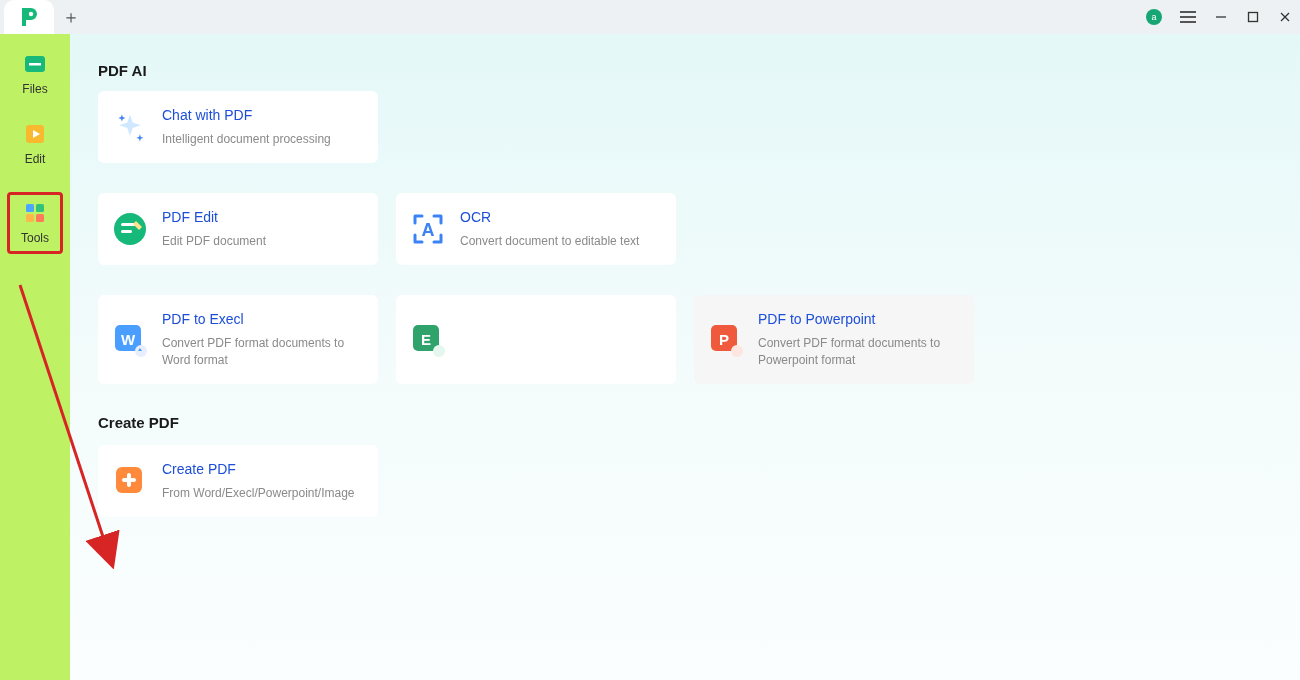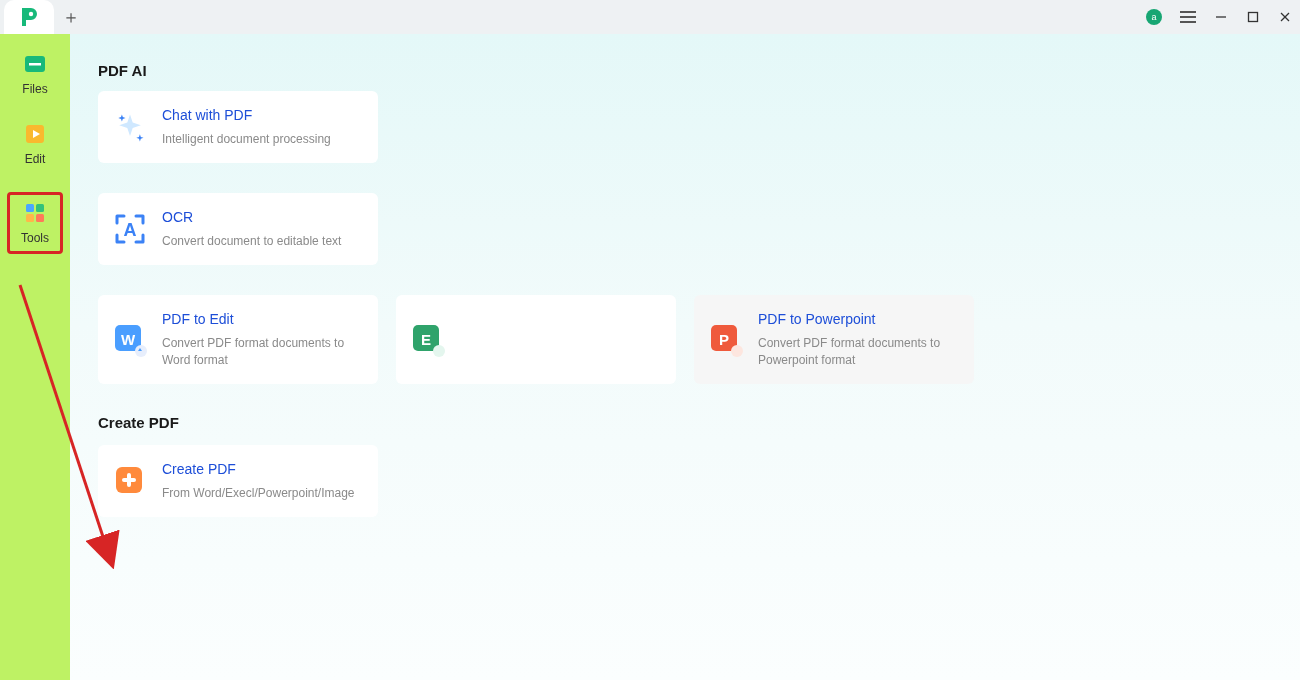--- a/index.html
+++ b/index.html
@@ -286,20 +286,34 @@
           <div class="title">Chat with PDF</div>
           <div class="desc">Intelligent document processing</div>
         </div>
       </div>
     </div>
 
     <div class="cards">
       <div class="card">
         <div class="card-icon">
           <svg width="36" height="36" viewBox="0 0 36 36">
+            <circle cx="18" cy="18" r="16" fill="#17b97a"></circle>
+            <rect x="9" y="12" width="15" height="3" rx="1.5" fill="#fff"></rect>
+            <rect x="9" y="19" width="11" height="3" rx="1.5" fill="#fff"></rect>
+            <path d="M24 10 l6 6 -3 3 -6 -6 z" fill="#ffe28a"></path>
+          </svg>
+        </div>
+        <div class="card-text">
+          <div class="title">PDF Edit</div>
+          <div class="desc">Edit PDF document</div>
+        </div>
+      </div>
+      <div class="card">
+        <div class="card-icon">
+          <svg width="36" height="36" viewBox="0 0 36 36">
             <path d="M5 5 h7 M5 5 v7 M31 5 h-7 M31 5 v7 M5 31 h7 M5 31 v-7 M31 31 h-7 M31 31 v-7" stroke="#3b82f6" stroke-width="3" fill="none" stroke-linecap="round"></path>
             <text x="18" y="25" font-size="18" font-weight="700" fill="#3b82f6" text-anchor="middle" font-family="Arial">A</text>
           </svg>
         </div>
         <div class="card-text">
           <div class="title">OCR</div>
           <div class="desc">Convert document to editable text</div>
         </div>
       </div>
     </div>
@@ -308,21 +322,21 @@
       <div class="card">
         <div class="card-icon">
           <svg width="34" height="34" viewBox="0 0 34 34">
             <rect x="2" y="2" width="26" height="26" rx="5" fill="#4a9eff"></rect>
             <text x="15" y="22" font-size="15" font-weight="700" fill="#fff" text-anchor="middle" font-family="Arial">W</text>
             <circle cx="28" cy="28" r="6" fill="#e7eefc"></circle>
             <path d="M25 28 l2 -3 2 3 z" fill="#4a9eff"></path>
           </svg>
         </div>
         <div class="card-text">
-          <div class="title">PDF to Edit</div>
+          <div class="title">PDF to Execl</div>
           <div class="desc">Convert PDF format documents to Word format</div>
         </div>
       </div>
       <div class="card">
         <div class="card-icon">
           <svg width="34" height="34" viewBox="0 0 34 34">
             <rect x="2" y="2" width="26" height="26" rx="5" fill="#2fa36b"></rect>
             <text x="15" y="22" font-size="15" font-weight="700" fill="#fff" text-anchor="middle" font-family="Arial">E</text>
             <circle cx="28" cy="28" r="6" fill="#e4f6ee"></circle>
           </svg>

